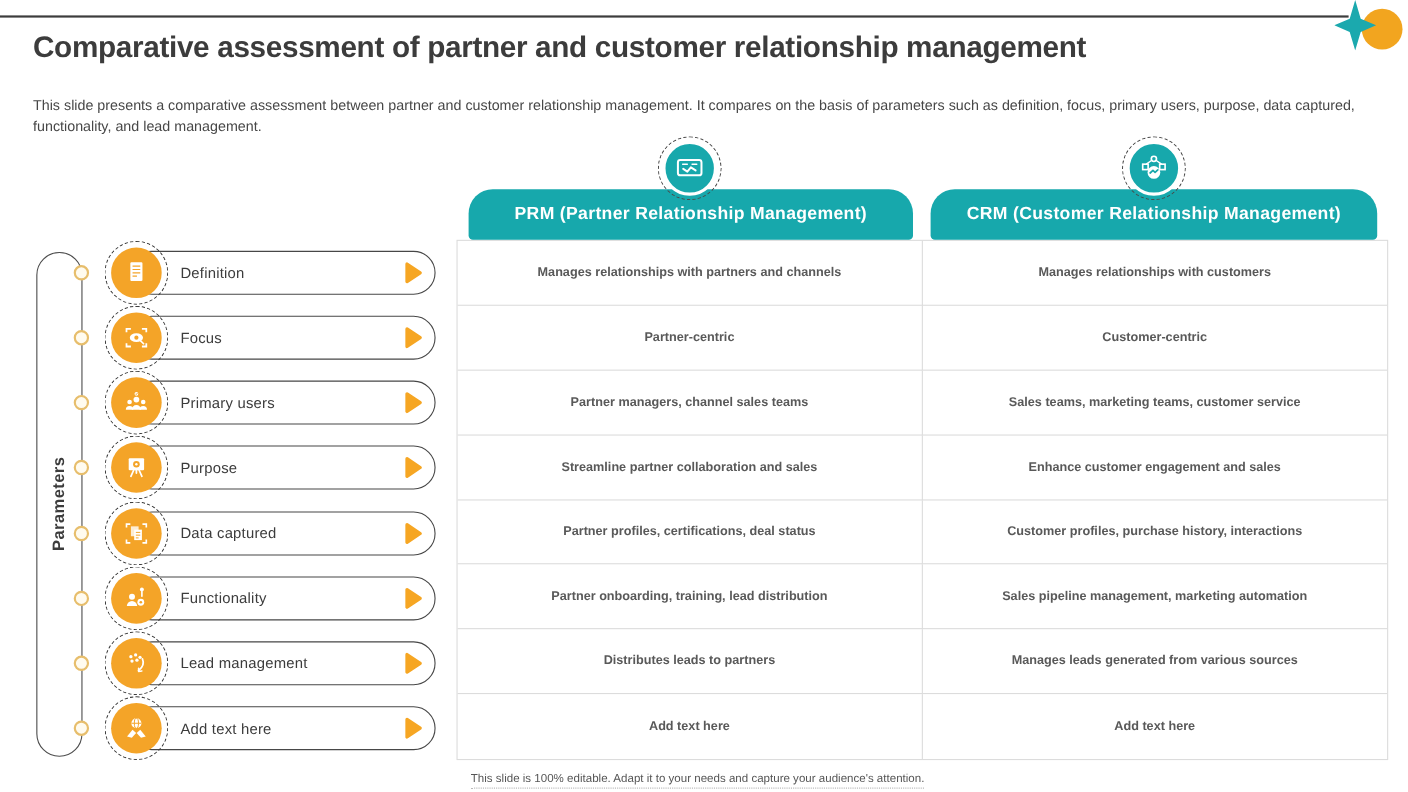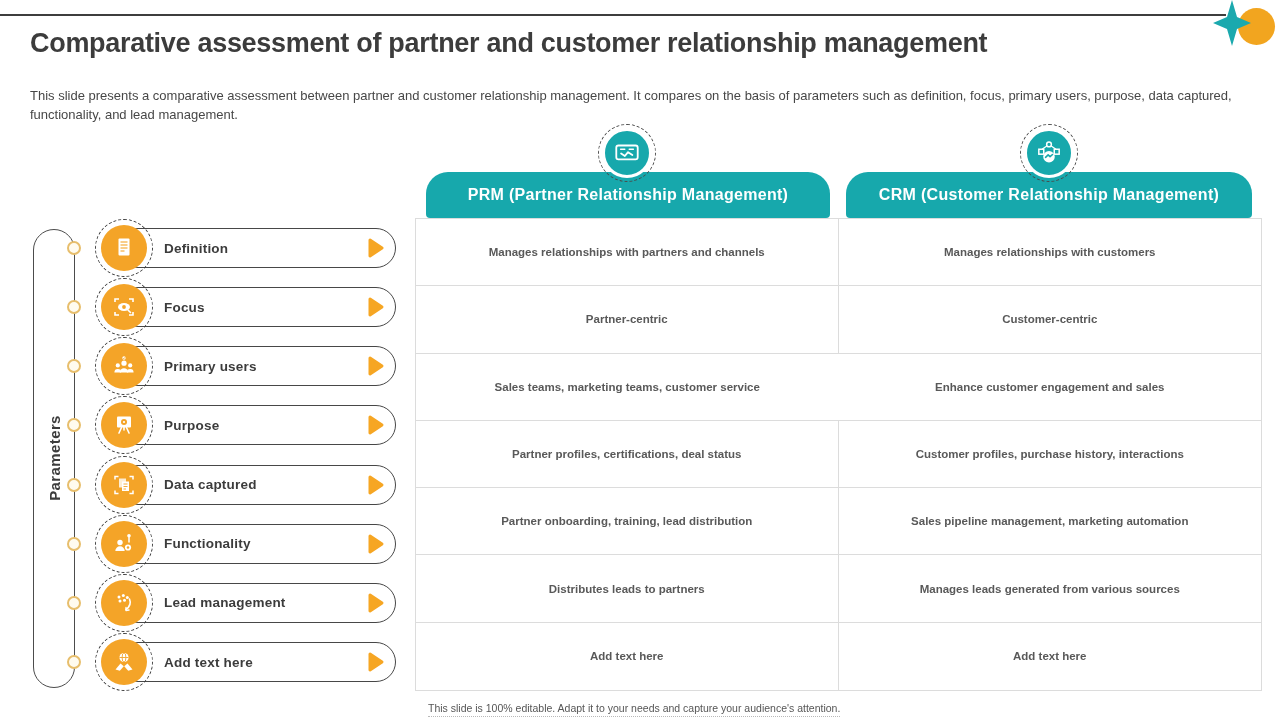--- a/index.html
+++ b/index.html
@@ -35,21 +35,21 @@
   .param-ring {
     position:absolute; left:-3px; top:-8px; width:58px; height:58px; border-radius:50%;
     border:1.6px dashed #3e3e3e;
   }
   .param-icon {
     position:absolute; left:3px; top:-2px; width:46px; height:46px; border-radius:50%;
     background:#F4A428; display:flex; align-items:center; justify-content:center;
   }
   .param-label {
     position:absolute; left:66px; top:0; height:42px; display:flex; align-items:center;
-    font-size:13.5px; font-weight:700; color:#3c3c3c; letter-spacing:0.2px;
+    font-size:13.5px; font-weight:400; color:#3c3c3c; letter-spacing:0.2px;
   }
   .param-arrow { position:absolute; right:10px; top:10px; width:20px; height:22px; }
 
   
   .col-header {
     top:172px; height:46px; background:#17A8AC; border-radius:22px 22px 4px 4px;
     display:flex; align-items:center; justify-content:center;
     color:#ffffff; font-weight:700; font-size:16px; letter-spacing:0.3px; z-index:1;
   }
   .hdr-prm { left:426px; width:404px; }
@@ -296,21 +296,23 @@
 </div>
 
 <div class="abs col-header hdr-prm">PRM (Partner Relationship Management)</div>
 <div class="abs col-header hdr-crm">CRM (Customer Relationship Management)</div>
 
 <div class="abs cmp-table">
     <div class="cmp-cell colL">Manages relationships with partners and channels</div>
     <div class="cmp-cell">Manages relationships with customers</div>
     <div class="cmp-cell colL">Partner-centric</div>
     <div class="cmp-cell">Customer-centric</div>
+    <div class="cmp-cell colL">Partner managers, channel sales teams</div>
     <div class="cmp-cell">Sales teams, marketing teams, customer service</div>
+    <div class="cmp-cell colL">Streamline partner collaboration and sales</div>
     <div class="cmp-cell">Enhance customer engagement and sales</div>
     <div class="cmp-cell colL">Partner profiles, certifications, deal status</div>
     <div class="cmp-cell">Customer profiles, purchase history, interactions</div>
     <div class="cmp-cell colL">Partner onboarding, training, lead distribution</div>
     <div class="cmp-cell">Sales pipeline management, marketing automation</div>
     <div class="cmp-cell colL">Distributes leads to partners</div>
     <div class="cmp-cell">Manages leads generated from various sources</div>
     <div class="cmp-cell colL lastrow">Add text here</div>
     <div class="cmp-cell lastrow">Add text here</div>
   </div>

